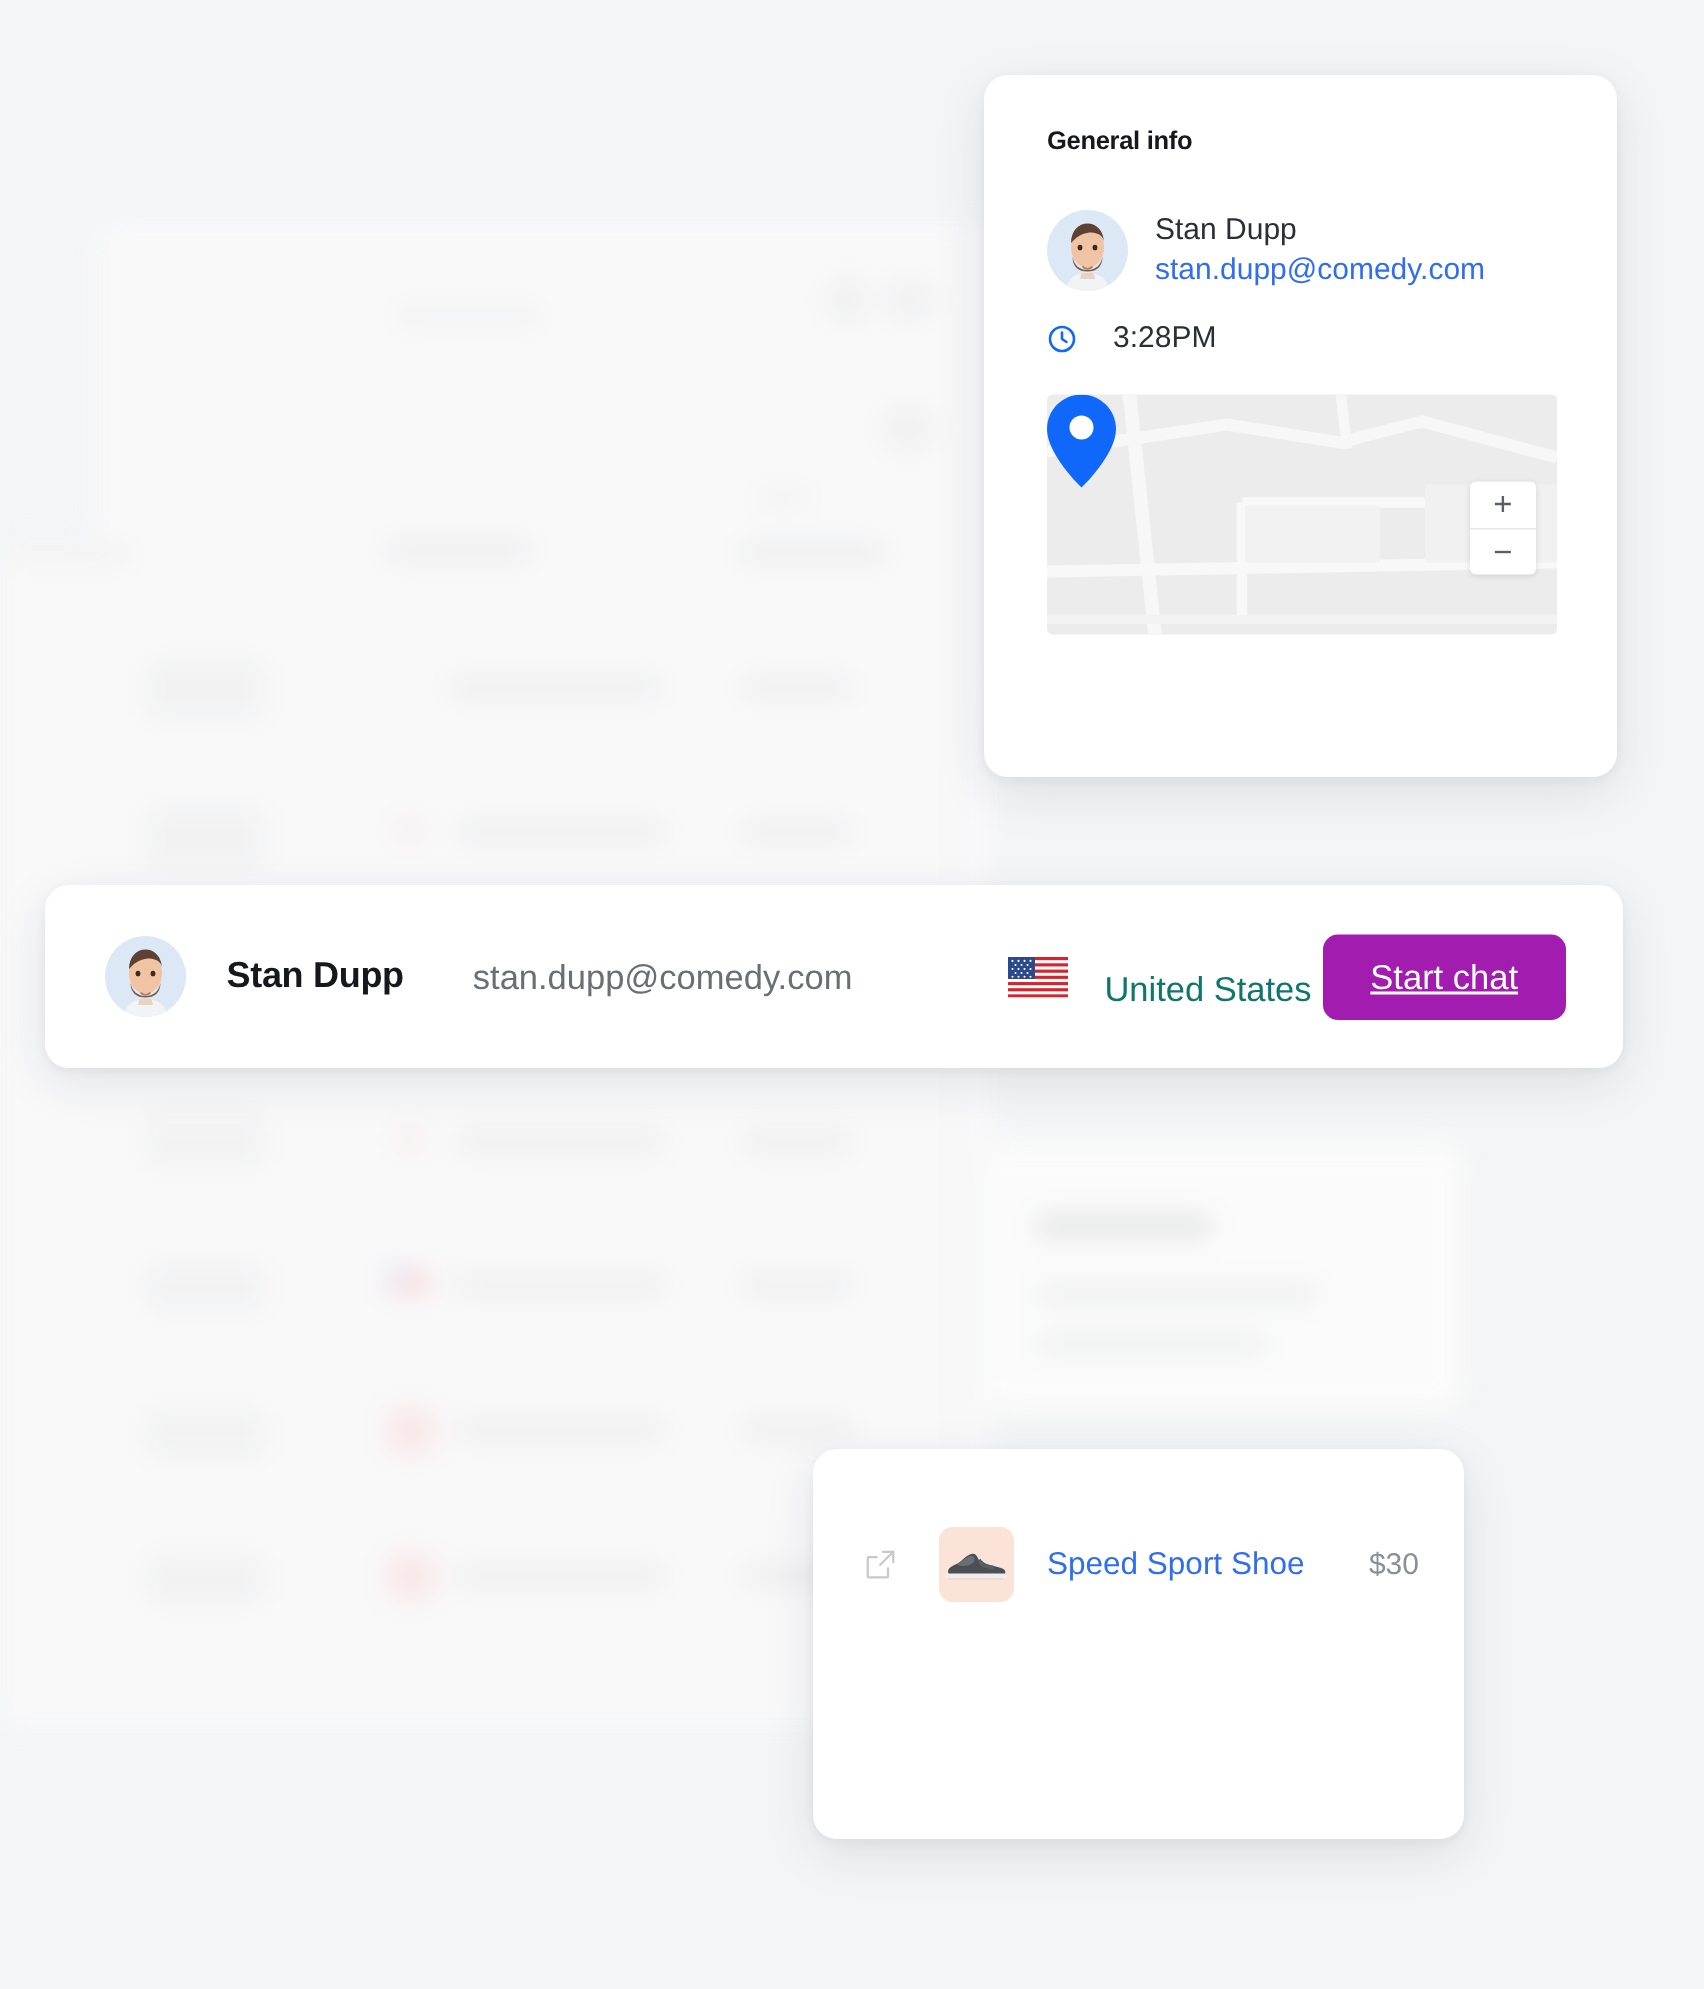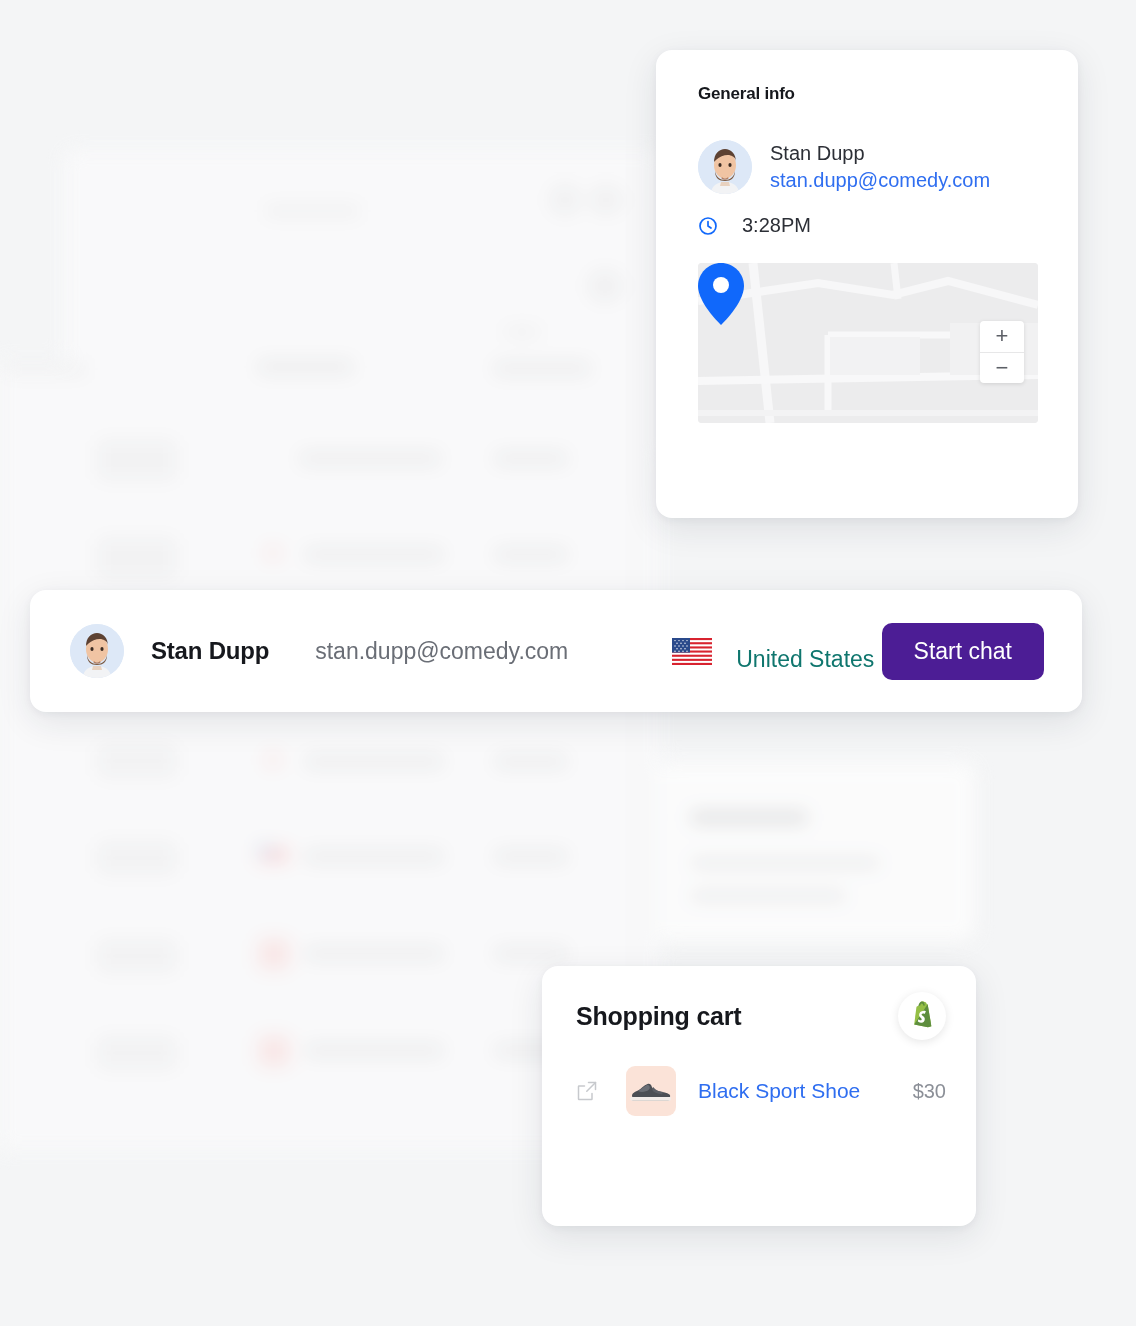--- a/index.html
+++ b/index.html
@@ -203,29 +203,30 @@
     flex: none;
   }
   .cb-country {
     font-size: 23px;
     color: #0f766e;
     margin-left: 24px;
     margin-top: 16px;
   }
   .cb-spacer { flex: 1; }
   .btn-primary {
-    background: #4c1d95;
+    background: #a21caf;
     color: #ffffff;
     border: none;
     border-radius: 10px;
     font-family: "Liberation Sans", sans-serif;
     font-size: 23px;
     padding: 15px 32px;
     cursor: pointer;
     white-space: nowrap;
+    text-decoration: underline;
   }
 
   
   #shopping-cart {
     left: 542px; top: 966px; width: 434px; height: 260px;
     padding: 26px 30px 0 34px;
   }
   .sc-head {
     display: flex;
     align-items: center;
@@ -442,46 +443,35 @@
           <circle cx="15" cy="13.2" r="0.7"></circle>
       </g>
     </svg>
 
     <div class="cb-country">United States</div>
     <div class="cb-spacer"></div>
     <button class="btn-primary">Start chat</button>
   </div>
 
   <div class="card" id="shopping-cart">
-    <div class="sc-head">
-      <div class="sc-title">Shopping cart</div>
-      <div class="sc-badge">
-        <svg width="27" height="30" viewBox="0 0 27 30" xmlns="http://www.w3.org/2000/svg">
-          <path d="M18.6 3.2c-.2-.1-.5-.1-.8 0-.2-.9-.8-2.1-2-2.1h-.2C15.1.5 14.5.2 13.9.2c-2.4 0-3.6 3-4 4.6-1 .3-1.7.5-1.8.6-.5.2-.6.2-.6.7C7.4 6.5 5.2 23.6 5.2 23.6L19 26.2l3.4-.9S18.8 3.4 18.6 3.2z" fill="#95BF46"></path>
-          <path d="M17.8 3.2c-.2 0-.5.1-.8.2 0-.1 0-.2-.1-.4-.2-1-.7-1.6-1.4-1.6h-.1c-.2.1-.4.2-.5.4.5.6.9 1.6 1 2.6l-1.4.4c-.3-1.2-.9-2.3-1.6-2.3-.1 0-.2 0-.3.1-.6.1-1.1 1-1.4 2-.7.2-1.3.4-1.8.6 0-1.1.7-3.6 2.4-4.5.4-.2.8-.3 1.2-.3.6 0 1.2.3 1.7.9h.2c1.2 0 1.8 1.2 2 2.1 0-.1.5-.2.9-.2z" fill="#5E8E3E"></path>
-          <path d="M22.4 25.3L19 26.2 5.2 23.6 18.6 3.2c.2.2 3.8 22.1 3.8 22.1z" fill="#5E8E3E"></path>
-          <path d="M16.8 10.2l-.9 2.6s-.8-.4-1.8-.4c-1.4 0-1.5.9-1.5 1.1 0 1.2 3.2 1.7 3.2 4.6 0 2.3-1.4 3.7-3.4 3.7-2.4 0-3.6-1.5-3.6-1.5l.6-2.1s1.3 1.1 2.3 1.1c.7 0 1-.5 1-.9 0-1.6-2.6-1.7-2.6-4.3 0-2.2 1.6-4.4 4.8-4.4 1.3 0 1.9.3 1.9.3z" fill="#FFFFFF"></path>
-        </svg>
-      </div>
-    </div>
 
 
     <div class="sc-item">
       <svg class="sc-link-ico" viewBox="0 0 22 22" fill="none" xmlns="http://www.w3.org/2000/svg">
         <path d="M12.5 2.5H19.5V9.5" stroke="#c7c9cd" stroke-width="1.5" stroke-linecap="round" stroke-linejoin="round"></path>
         <path d="M19.5 2.5L10.8 11.2" stroke="#c7c9cd" stroke-width="1.5" stroke-linecap="round"></path>
         <path d="M16 13.5V19a.5.5 0 0 1-.5.5H3a.5.5 0 0 1-.5-.5V6.5A.5.5 0 0 1 3 6h5.5" stroke="#c7c9cd" stroke-width="1.5" stroke-linecap="round" stroke-linejoin="round"></path>
       </svg>
       <div class="sc-thumb peach">
         <svg width="44" height="30" viewBox="0 0 44 30" xmlns="http://www.w3.org/2000/svg">
           <path d="M3 20c0-3 3-4 6-5.5 3.2-1.6 6-5.5 9.5-6.5 2.4-.7 3.6.8 4.2 2.4.7 2 2.2 3.2 4.8 4.1 3.6 1.3 11.5 2.3 13 4 1.2 1.3.9 3.5-1.5 4.5H4z" fill="#4b4f55"></path>
           <path d="M9 15c2.4-1.5 5.6-4.3 8.2-5.5 1.6-.8 2.9-.3 3.4 1.1.4 1.2.2 2.3-.8 3.2C17.5 15.8 12 17 9 15z" fill="#6a6e75"></path>
           <path d="M24.5 11c.9 1.7 2.6 3 5 3.9 1.2.4 3 .8 4.6 1.2l-1 2.4c-2.5-.6-6.2-1.4-8-2.5-2-1.2-2.3-3.3-.6-5z" fill="#5a5e65"></path>
           <path d="M2.5 21h38c1 0 1.5.7 1.5 1.7 0 1.4-1.2 2.3-2.6 2.3H4.2C2.6 25 1 24 1 22.6 1 21.7 1.6 21 2.5 21z" fill="#f1ece9"></path>
           <path d="M2.5 24.3h38.2c-.5.5-1.3.7-2.3.7H4.2c-.7 0-1.3-.2-1.7-.7z" fill="#d5cfcb"></path>
         </svg>
       </div>
-      <div class="sc-name">Black Sport Shoe</div>
+      <div class="sc-name">Speed Sport Shoe</div>
       <div class="sc-price">$30</div>
     </div>
   </div>
 
 </div>
 
 </body></html>

